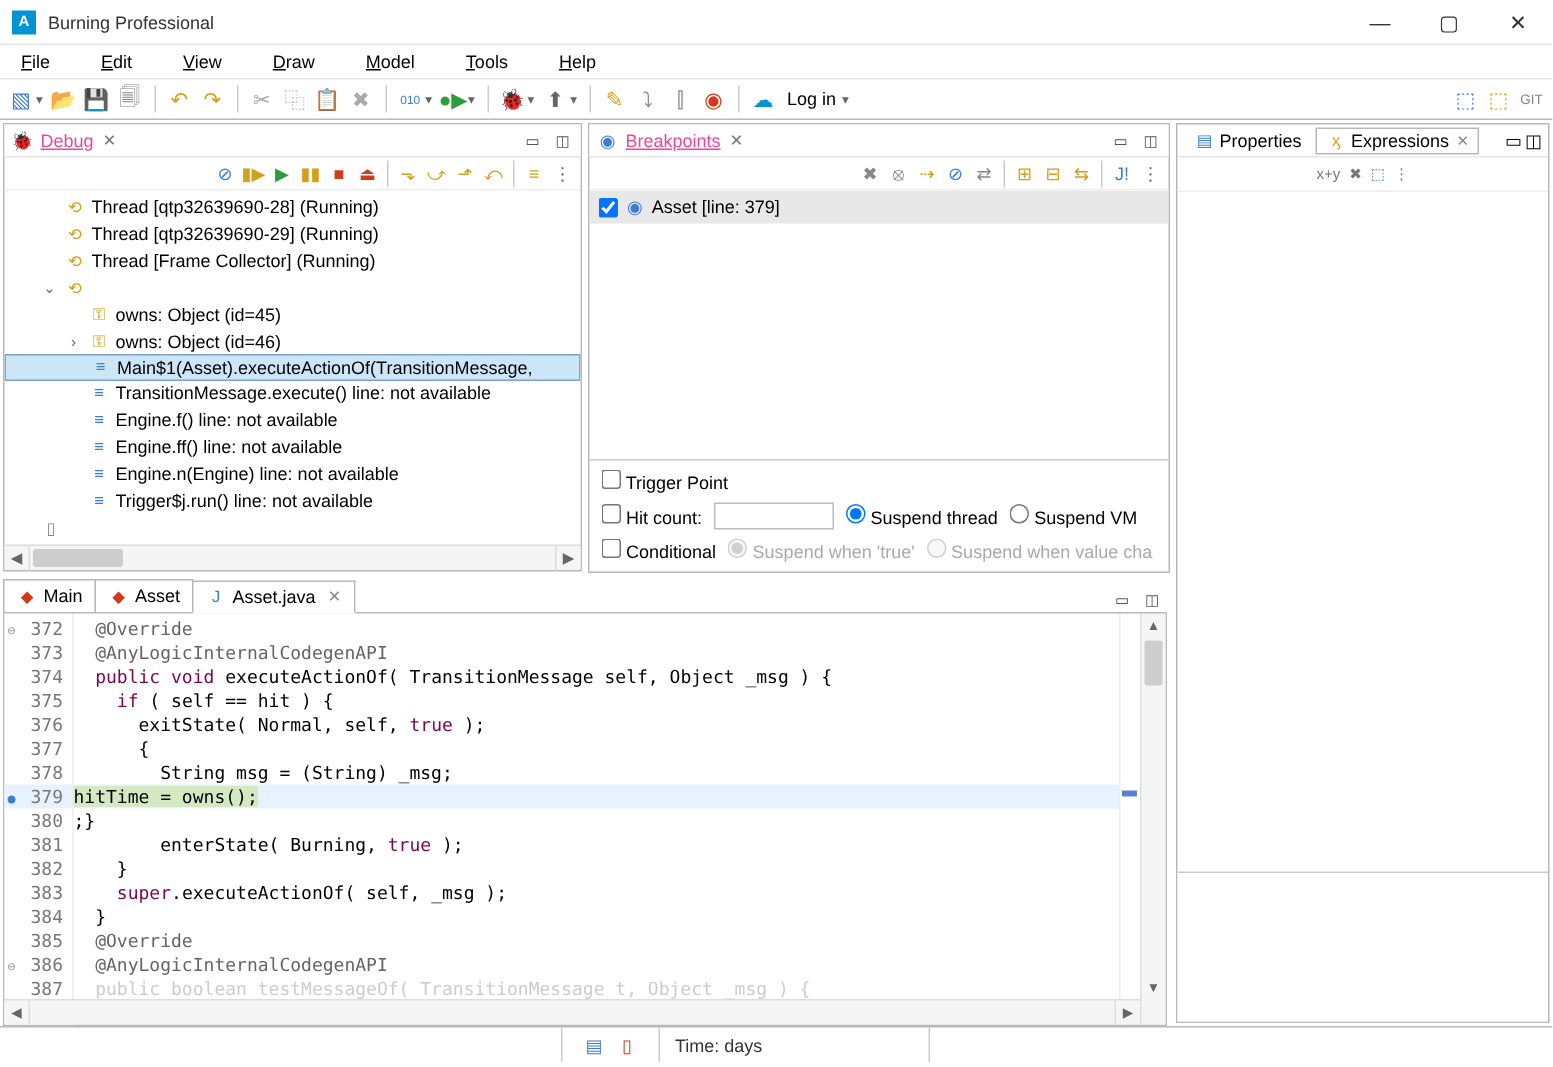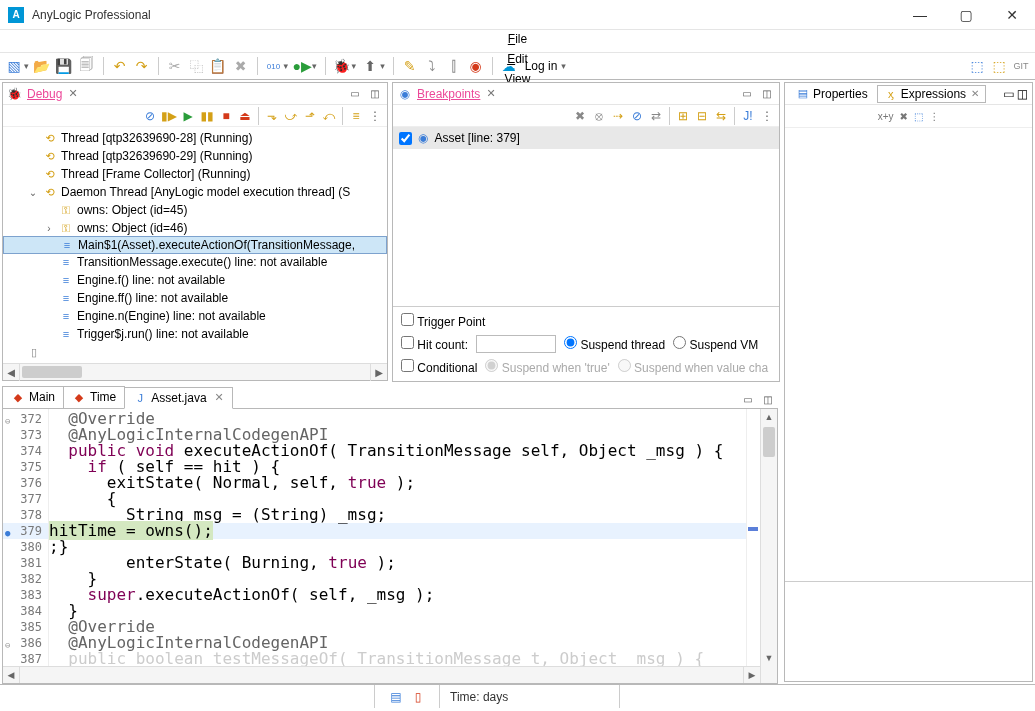--- a/index.html
+++ b/index.html
@@ -4,21 +4,21 @@
 <style>
   * { box-sizing: border-box; margin: 0; padding: 0; }
   body { font-family: "Segoe UI", Tahoma, sans-serif; font-size: 12px; background: #fff; color: #000; width: 1035px; height: 711px; overflow: hidden; user-select: none; }
 
   .titlebar { height: 30px; display: flex; align-items: center; border-bottom: 1px solid #e5e5e5; padding-left: 8px; }
   .titlebar .logo { width: 16px; height: 16px; background: #0096d6; margin-right: 8px; display:flex; align-items:center; justify-content:center; color:#fff; font-size:10px; font-weight:bold;}
   .titlebar .title { color: #333; }
   .win-controls { margin-left: auto; display: flex; }
   .win-controls div { width: 46px; height: 30px; display:flex; align-items:center; justify-content:center; font-size:14px; color:#333; }
 
-  .menubar { height: 22px; display: flex; align-items: center; padding: 0 6px; gap: 2px; flex-direction: column; }
+  .menubar { height: 22px; display: flex; align-items: center; padding: 0 6px; gap: 18px; }
   .menubar .menu { padding: 2px 8px; }
   .menubar .menu u { text-decoration: underline; }
 
   .toolbar { height: 28px; border-top:1px solid #e5e5e5; border-bottom: 1px solid #b8b8b8; display: flex; align-items: center; padding: 0 4px; gap: 2px; background:#fff; }
   .tbtn { width: 20px; height: 20px; display:flex; align-items:center; justify-content:center; color:#555; font-size:14px; }
   .sep { width:1px; height:18px; background:#ccc; margin:0 4px; }
   .dd { font-size:9px; color:#666; margin-left:-2px; margin-right:2px; }
 
   .workspace { display:flex; height: 604px; }
   .col { display:flex; flex-direction:column; }
@@ -62,21 +62,21 @@
   .tab .tab-ic { width:14px; height:14px; display:flex; align-items:center; justify-content:center; font-size:11px;}
   .tab.active { background:#fff; border-bottom:1px solid #fff; position:relative; top:1px; z-index:1;}
   .tab .tab-x { font-size:11px; color:#888; margin-left:4px;}
   .tabs-row .spacer { flex:1; }
   .tabs-row .mini { width:16px; height:16px; font-size:10px; color:#555; display:flex; align-items:center; justify-content:center; margin:0 2px;}
 
   .editor-area { display:flex; height:276px; border:1px solid #b8b8b8; border-top:none; margin:0 2px; position:relative;}
   .gutter { width:46px; background:#fff; border-right:1px solid #eee; font-family:Consolas,monospace; font-size:12px; color:#787878; text-align:right; padding-top:2px;}
   .gutter .ln { height:16px; line-height:16px; padding-right:6px; position:relative;}
   .gutter .ln .annot { position:absolute; left:2px; top:2px; font-size:9px; }
-  .code { flex:1; font-family:Consolas,monospace; font-size:16px; padding-top:2px; position:relative;}
+  .code { flex:1; font-family:Consolas,monospace; font-size:12px; padding-top:2px; position:relative;}
   .code .line { height:16px; line-height:16px; white-space:pre;}
   .hl-blue { background:#e8f2fe; }
   .hl-green { background:#d4e8c1; display:inline;}
   .marker-strip { width:14px; border-left:1px solid #eee; position:relative;}
   .marker-strip .mark { position:absolute; right:2px; width:10px; height:4px; background:#5b7fd9;}
   .vscroll { width:17px; border-left:1px solid #ddd; background:#f5f5f5; position:relative;}
   .vscroll .thumb { position:absolute; top:4px; left:2px; right:2px; height:40px; background:#cdcdcd; border-radius:2px;}
   .vscroll .arr { position:absolute; left:0; right:0; height:17px; display:flex; align-items:center; justify-content:center; font-size:9px; color:#666;}
 
   .kw { color:#7f0055; font-weight:normal;}
@@ -95,21 +95,21 @@
   .expr-tools { height:22px; display:flex; align-items:center; justify-content:center; padding:0 6px; gap:6px; }
   .expr-tools .et { font-size:10px; color:#777; }
   .expr-body { flex:1; border-top:1px solid #eee;}
   .expr-bottom { height:100px; border-top:1px solid #ccc; background:#fff;}
 </style>
 </head>
 <body>
 
 <div class="titlebar">
   <div class="logo">A</div>
-  <span class="title">AnyLogic Professional</span>
+  <span class="title">Burning Professional</span>
   <div class="win-controls">
     <div>—</div>
     <div>▢</div>
     <div>✕</div>
   </div>
 </div>
 
 <div class="menubar">
   <div class="menu"><u>F</u>ile</div>
   <div class="menu"><u>E</u>dit</div>
@@ -195,21 +195,20 @@
             <span class="tree-icon thread-ic">⟲</span>
             <span>Thread [qtp32639690-29] (Running)</span>
           </div>
         <div class="tree-row" style="padding-left:40px">
             <span class="tree-icon thread-ic">⟲</span>
             <span>Thread [Frame Collector] (Running)</span>
           </div>
         <div class="tree-row" style="padding-left:24px">
             <span class="expander">⌄</span>
             <span class="tree-icon thread-ic">⟲</span>
-            <span>Daemon Thread [AnyLogic model execution thread] (S</span>
           </div>
         <div class="tree-row" style="padding-left:56px">
             <span class="tree-icon key-ic">⚿</span>
             <span>owns: Object  (id=45)</span>
           </div>
         <div class="tree-row" style="padding-left:40px">
             <span class="expander">›</span>
             <span class="tree-icon key-ic">⚿</span>
             <span>owns: Object  (id=46)</span>
           </div>
@@ -248,21 +247,21 @@
       </div>
     </div>
 
     <div class="tabs-row" style="margin-top:2px;width:776px;position:relative;z-index:2">
       <div class="tab">
           <span class="tab-ic" style="color:#d43a1a">◆</span>
           <span>Main</span>
         </div>
       <div class="tab">
           <span class="tab-ic" style="color:#d43a1a">◆</span>
-          <span>Time</span>
+          <span>Asset</span>
         </div>
       <div class="tab active">
           <span class="tab-ic" style="color:#3b7dd8">J</span>
           <span>Asset.java</span>
           <span class="tab-x">✕</span>
         </div>
       <div class="spacer"></div>
       <div class="mini">▭</div>
       <div class="mini">◫</div>
     </div>

